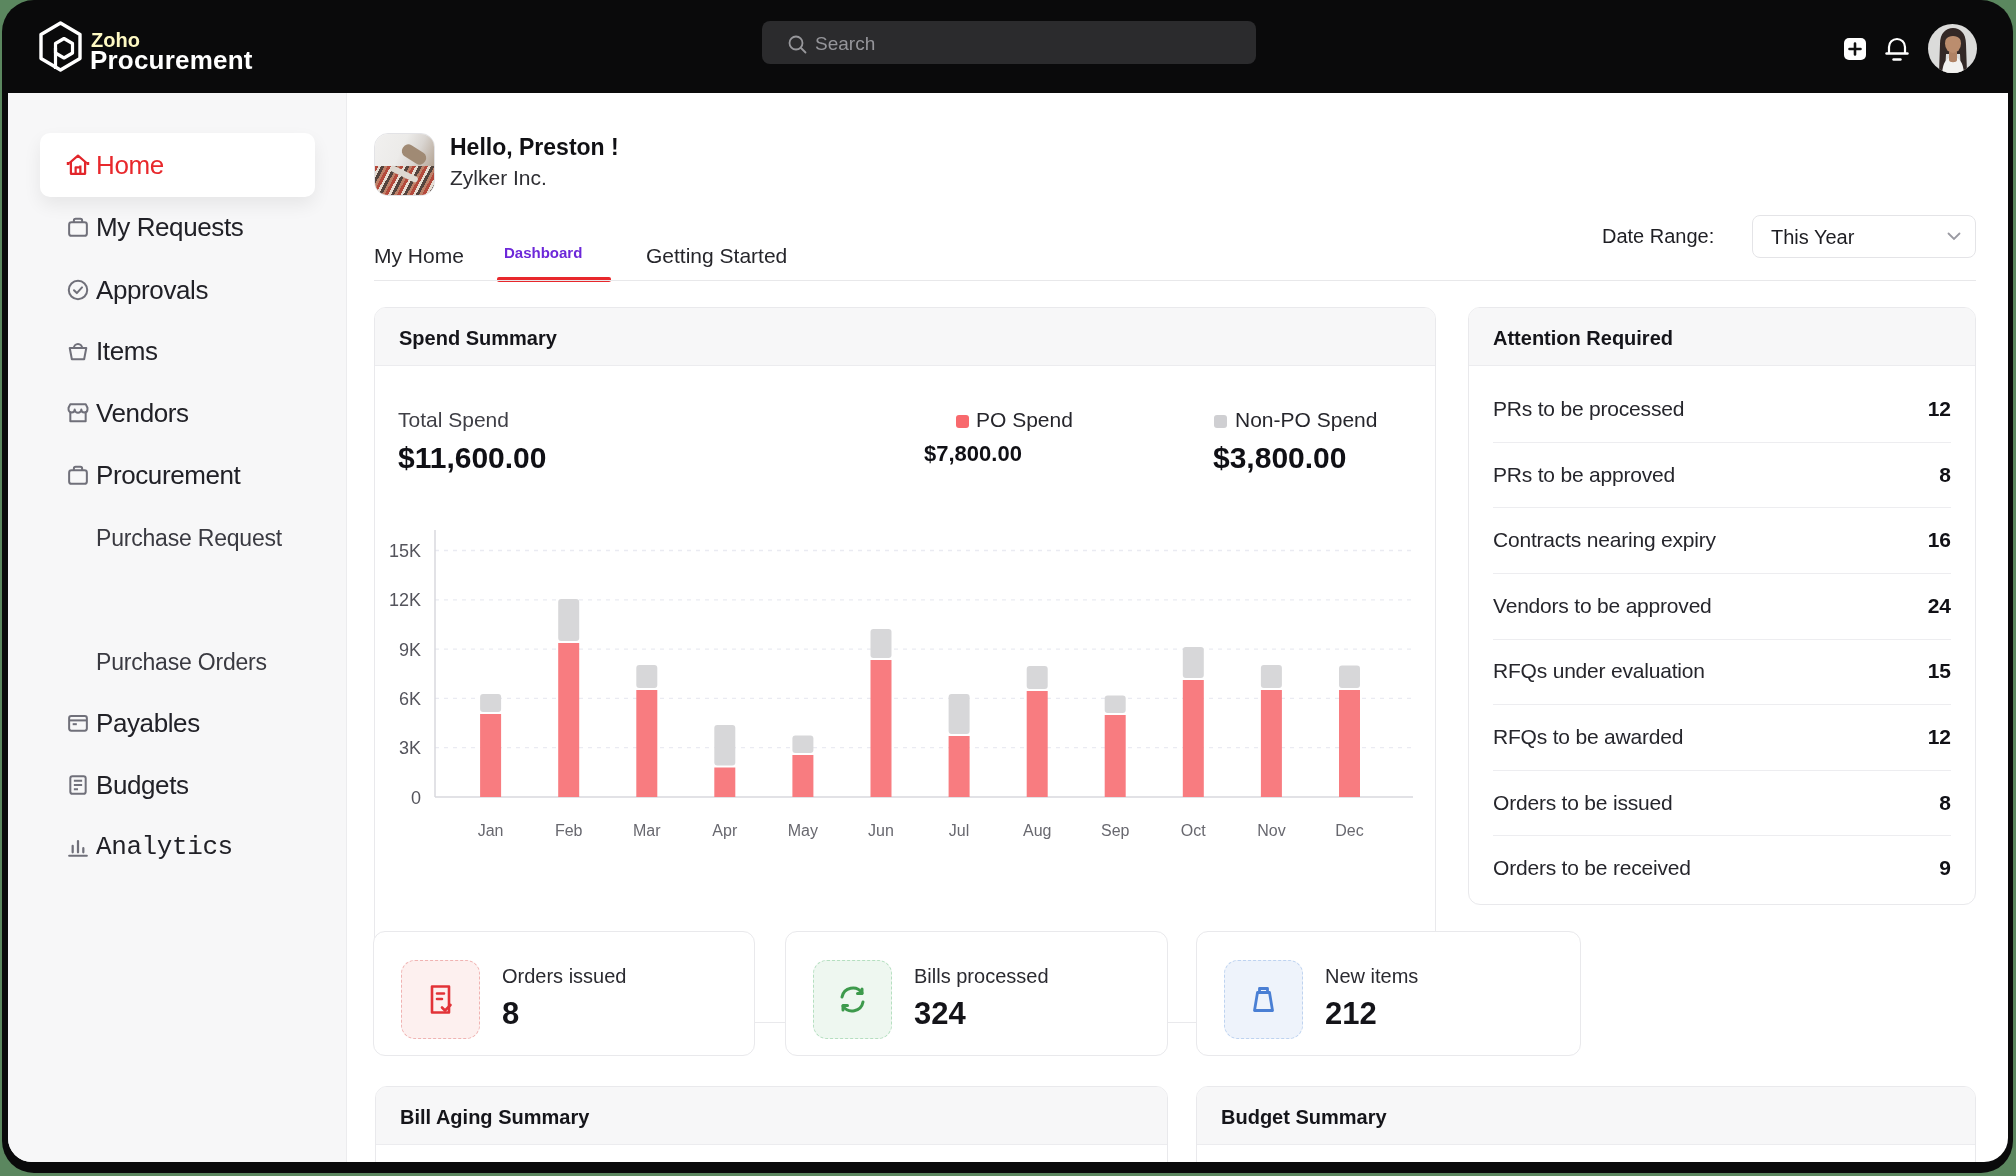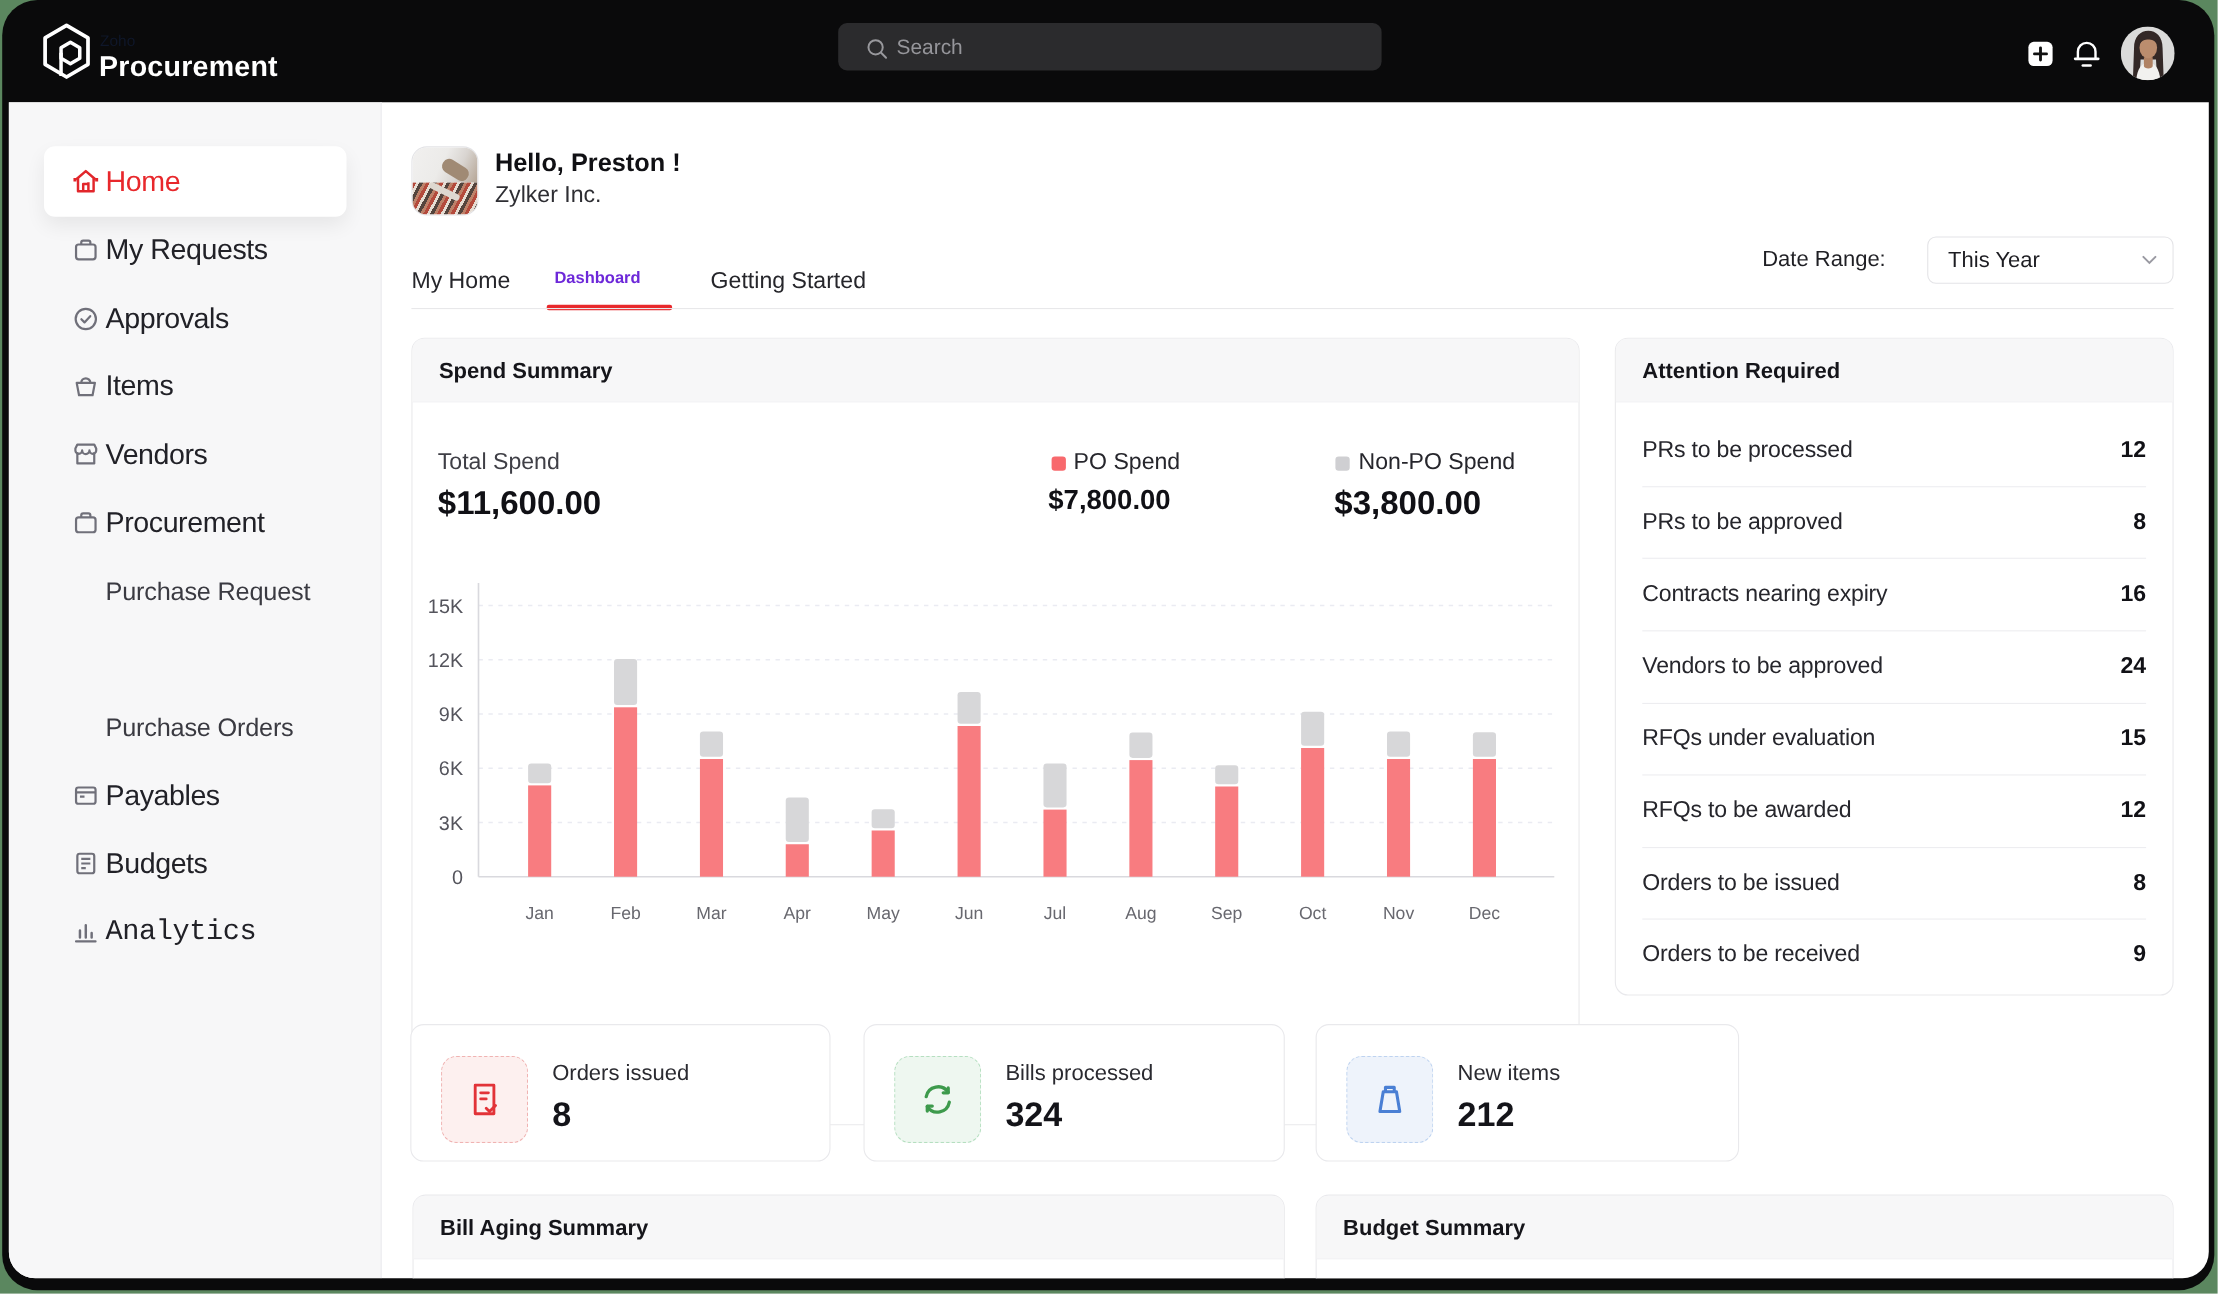--- a/index.html
+++ b/index.html
@@ -27,21 +27,21 @@
 </style>
 </head>
 <body>
 <div class="window"></div>
 
 <svg class="abs" style="left:39px; top:21px;" width="43" height="51" viewBox="0 0 43 51">
   <path d="M21.5 2 L41 13.5 V37.5 L21.5 49 L2 37.5 V13.5 Z" fill="none" stroke="#ffffff" stroke-width="3.4" stroke-linejoin="round"></path>
   <path d="M25 17.5 L33.5 22.5 V32 L25 37 L16.5 32 V22.5 Z" fill="none" stroke="#ffffff" stroke-width="3.2" stroke-linejoin="round"></path>
   <path d="M16.5 27 V48" fill="none" stroke="#ffffff" stroke-width="3.2"></path>
 </svg>
-<div class="abs" style="left:91px; top:29px; font-size:14px; color:#0f172a;">Zoho</div>
+<div class="abs" style="left:91px; top:29px; font-size:20px; color:#fef9c3;font-weight:bold;">Zoho</div>
 <div class="abs" style="left:90px; top:45px; font-size:26px; font-weight:bold; color:#fff; letter-spacing:0.2px;">Procurement</div>
 
 <div class="abs" style="left:762px; top:21px; width:494px; height:43px; background:#2b2b2d; border-radius:8px;">
   <svg class="abs" style="left:25px; top:13px;" width="21" height="21" viewBox="0 0 21 21">
     <circle cx="9" cy="9" r="6.5" fill="none" stroke="#98989c" stroke-width="1.8"></circle>
     <path d="M14 14 L18.5 18.5" stroke="#98989c" stroke-width="1.8" stroke-linecap="round"></path>
   </svg>
   <div class="abs" style="left:53px; top:12px; font-size:19px; color:#95959a;">Search</div>
 </div>
 
@@ -170,21 +170,21 @@
   </div>
 
   <div class="card" style="left:366px; top:214px; width:1062px; height:716px;">
     <div class="cardhead">
         <span>Spend Summary</span>
       </div>
     <div class="abs" style="left:23px; top:100px; font-size:21px; color:#3f3f46;">Total Spend</div>
     <div class="abs" style="left:23px; top:133px; font-size:30px; font-weight:bold; color:#101015;">$11,600.00</div>
     <div class="abs" style="left:581px; top:107px; width:13px; height:13px; background:#f8696d; border-radius:3px;"></div>
     <div class="abs" style="left:601px; top:100px; font-size:21px; color:#26262c;">PO Spend</div>
-    <div class="abs" style="left:578px; top:133px; font-size:25px; font-weight:bold; color:#101015;">$7,800.00</div>
+    <div class="abs" style="left:549px; top:133px; font-size:22px; font-weight:bold; color:#101015;">$7,800.00</div>
     <div class="abs" style="left:839px; top:107px; width:13px; height:13px; background:#cfcfd2; border-radius:3px;"></div>
     <div class="abs" style="left:860px; top:100px; font-size:21px; color:#26262c;">Non-PO Spend</div>
     <div class="abs" style="left:838px; top:133px; font-size:30px; font-weight:bold; color:#101015;">$3,800.00</div>
     <svg class="abs" style="left:0; top:193px;" width="1062" height="360" viewBox="0 0 1062 360">
       <path d="M60 49.5 H1038" stroke="#eaebf2" stroke-width="1.3" stroke-dasharray="4 5"></path>
       <path d="M60 98.8 H1038" stroke="#eaebf2" stroke-width="1.3" stroke-dasharray="4 5"></path>
       <path d="M60 148.1 H1038" stroke="#eaebf2" stroke-width="1.3" stroke-dasharray="4 5"></path>
       <path d="M60 197.4 H1038" stroke="#eaebf2" stroke-width="1.3" stroke-dasharray="4 5"></path>
       <path d="M60 246.7 H1038" stroke="#eaebf2" stroke-width="1.3" stroke-dasharray="4 5"></path>
       <path d="M60 29 V296" stroke="#d9d9de" stroke-width="1.5"></path>

